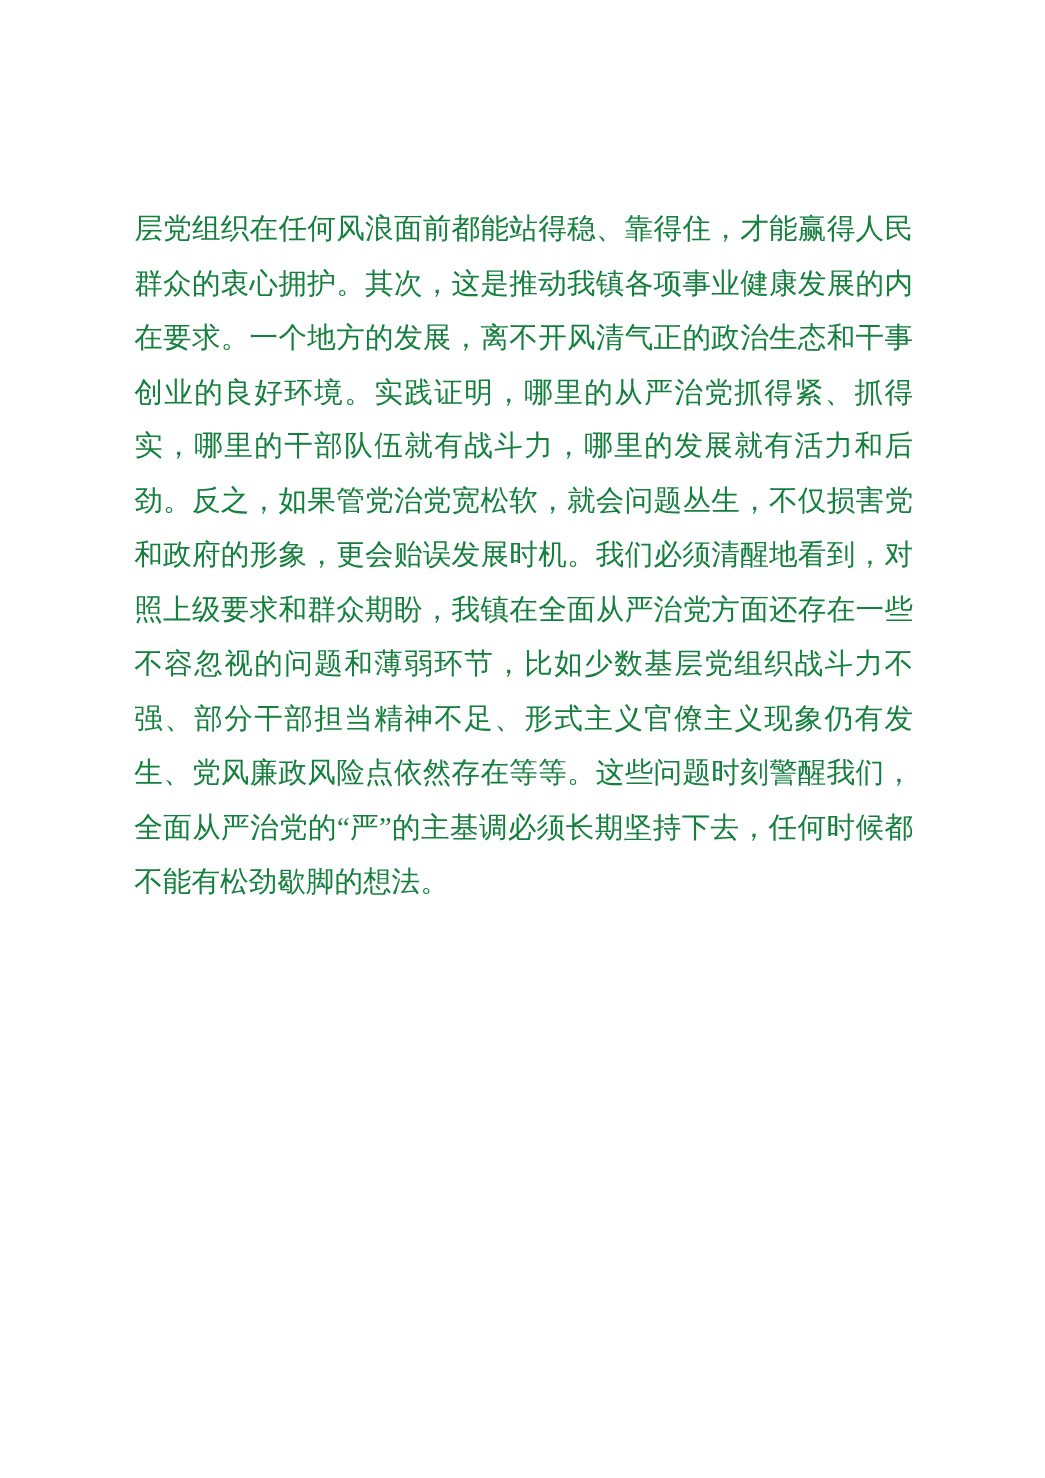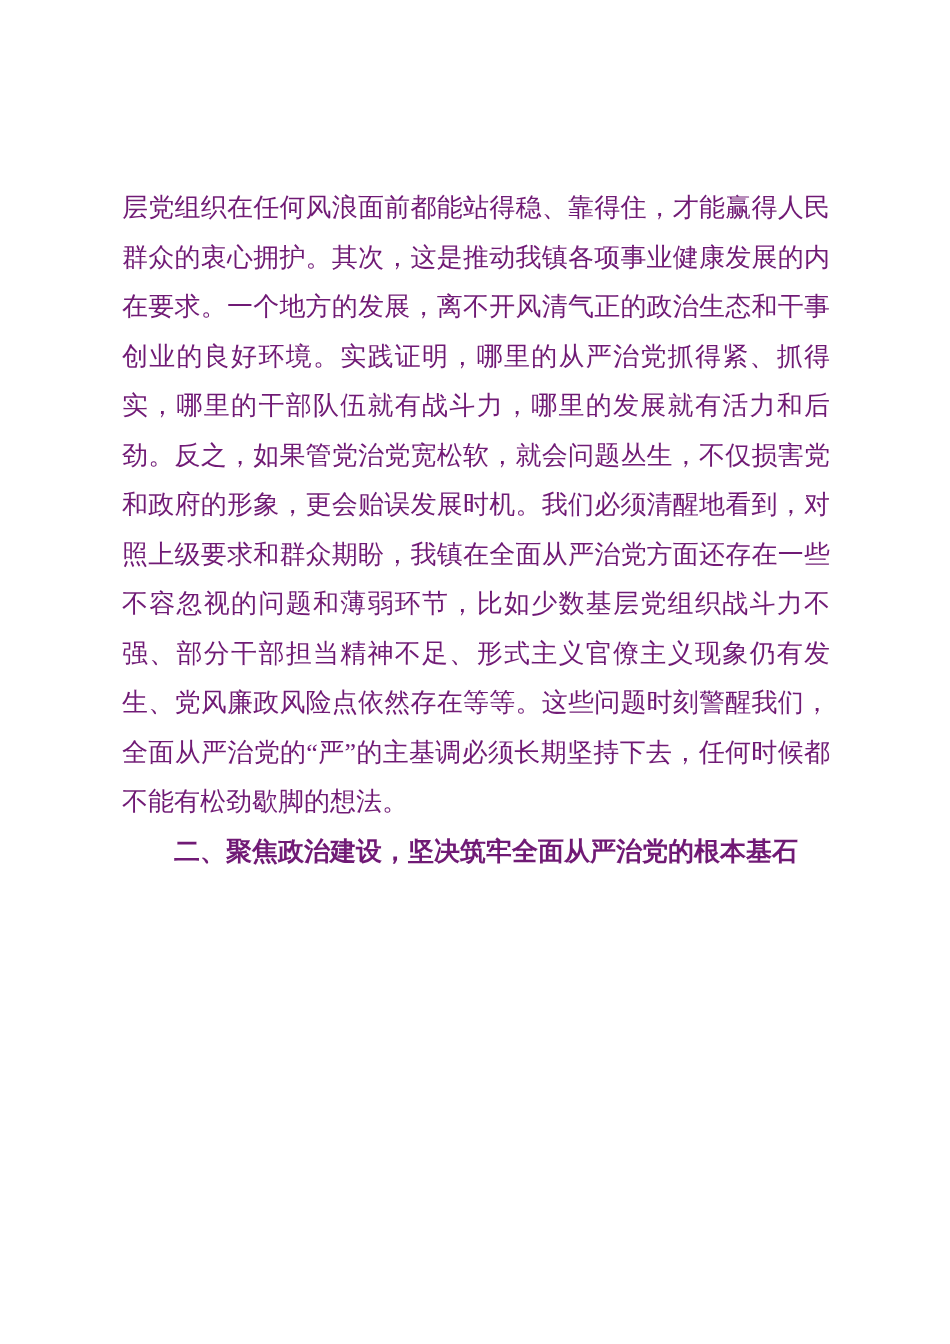--- a/index.html
+++ b/index.html
@@ -11,21 +11,21 @@
     height: 1344px;
     background: #ffffff;
     overflow: hidden;
   }
   .page {
     box-sizing: border-box;
     width: 950px;
     height: 1344px;
     padding: 183px 120px 0 122px;
     background: #ffffff;
-    color: #701a75;
+    color: #15803d;
     font-family: "Liberation Serif", "DejaVu Serif", serif;
     font-size: 26px;
     line-height: 49.5px;
   }
   .para {
     margin: 0;
     text-align: justify;
   }
   .indent-2em {
     text-indent: 2em;
@@ -38,14 +38,13 @@
     line-height: 49.5px;
     font-weight: bold;
     font-family: "Liberation Sans", "DejaVu Sans", sans-serif;
   }
 </style>
 </head>
 <body>
 
 <div class="page">
   <p class="para">层党组织在任何风浪面前都能站得稳、靠得住，才能赢得人民群众的衷心拥护。其次，这是推动我镇各项事业健康发展的内在要求。一个地方的发展，离不开风清气正的政治生态和干事创业的良好环境。实践证明，哪里的从严治党抓得紧、抓得实，哪里的干部队伍就有战斗力，哪里的发展就有活力和后劲。反之，如果管党治党宽松软，就会问题丛生，不仅损害党和政府的形象，更会贻误发展时机。我们必须清醒地看到，对照上级要求和群众期盼，我镇在全面从严治党方面还存在一些不容忽视的问题和薄弱环节，比如少数基层党组织战斗力不强、部分干部担当精神不足、形式主义官僚主义现象仍有发生、党风廉政风险点依然存在等等。这些问题时刻警醒我们，全面从严治党的“严”的主基调必须长期坚持下去，任何时候都不能有松劲歇脚的想法。</p>
-  <p class="heading">二、聚焦政治建设，坚决筑牢全面从严治党的根本基石</p>
 </div>
 
 </body></html>

